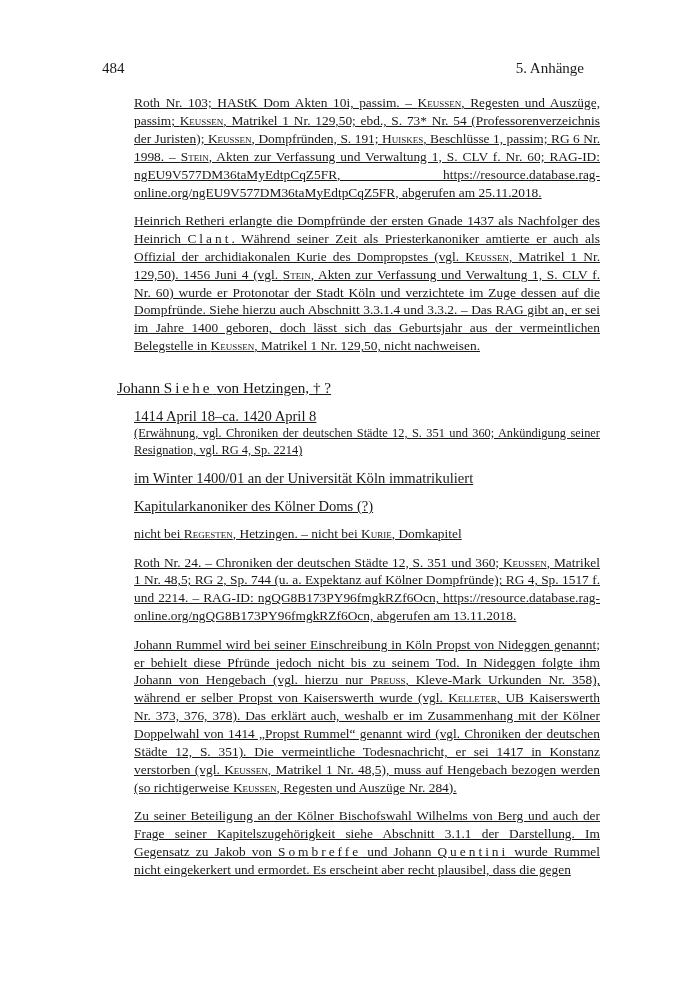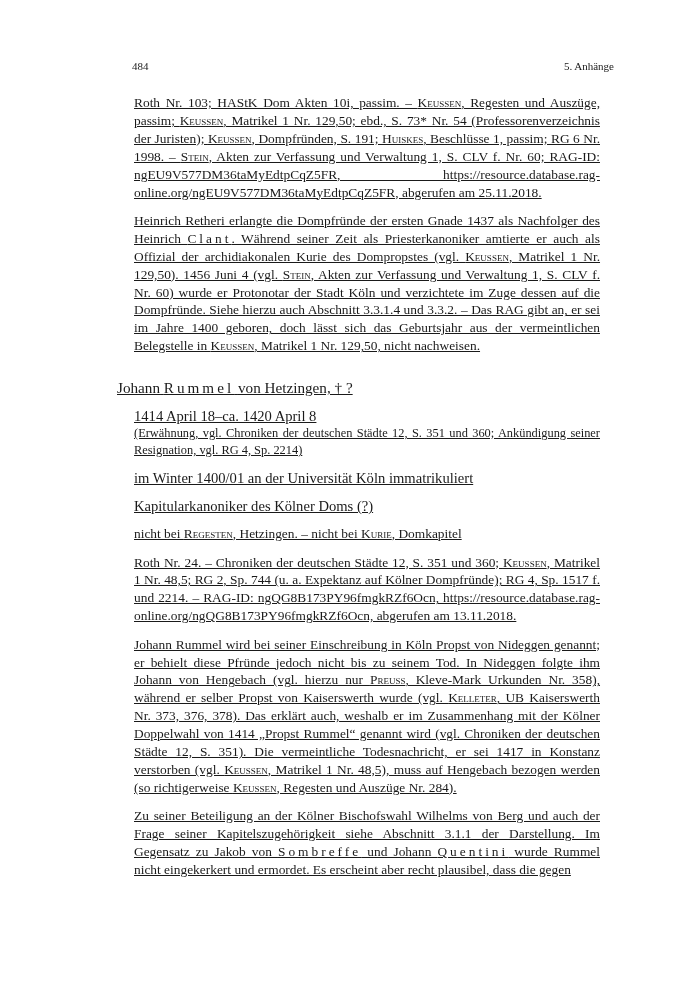--- a/index.html
+++ b/index.html
@@ -1,21 +1,21 @@
 <!DOCTYPE html>
 <html><head>
 <meta charset="utf-8">
 <style>
   html, body { margin: 0; padding: 0; background: #ffffff; }
   body {
     width: 700px; height: 988px; position: relative; overflow: hidden;
     font-family: "Liberation Serif", "DejaVu Serif", serif;
     color: #1a1a1a;
   }
-  .page-header { position: absolute; top: 60px; left: 132px; width: 482px; height: 20px; font-size: 11px; }
+  .page-header { position: absolute; top: 60px; left: 102px; width: 482px; height: 20px; font-size: 15px; }
   .page-number { position: absolute; left: 0; top: 0; }
   .running-head { position: absolute; left: 0; right: 0; text-align: right; top: 0; }
   .body { position: absolute; top: 94px; left: 134px; width: 466px; font-size: 13.4px; line-height: 17.9px; text-align: justify; text-decoration: underline; }
   p { margin: 0 0 10.5px 0; hyphens: manual; }
   .sc { font-variant: small-caps; }
   .sp { letter-spacing: 3px; }
   .entry-head { margin: 24px 0 10px -17px; font-size: 15.2px; }
   .fact { font-size: 14.6px; line-height: 18px; margin-bottom: 10px; }
   .fact-note { font-size: 12.4px; line-height: 17px; display:block; }
 </style>
@@ -28,21 +28,21 @@
 </div>
 
 <div class="body">
 
   <p><span>Roth Nr. 103; HAStK Dom Akten 10i, passim. – </span><span class="sc">Keussen</span><span>, Regesten und Auszüge, passim; </span><span class="sc">Keussen</span><span>, Matrikel 1 Nr. 129,50; ebd., S. 73* Nr. 54 (Professorenverzeichnis der Juristen); </span><span class="sc">Keussen</span><span>, Dompfründen, S. 191; </span><span class="sc">Huiskes</span><span>, Beschlüsse 1, passim; RG 6 Nr. 1998. – </span><span class="sc">Stein</span><span>, Akten zur Verfassung und Verwaltung 1, S. CLV f. Nr. 60; RAG-ID: ngEU9V577DM36taMyEdtpCqZ5FR, https://resource.database.rag-online.org/ngEU9V577DM36taMyEdtpCqZ5FR, abgerufen am 25.11.2018.</span></p>
 
   <p><span>Heinrich Retheri erlangte die Dompfründe der ersten Gnade 1437 als Nachfolger des Heinrich </span><span class="sp">Clant</span><span>. Während seiner Zeit als Priesterkanoniker amtierte er auch als Offizial der archidiakonalen Kurie des Dompropstes (vgl. </span><span class="sc">Keussen</span><span>, Matrikel 1 Nr. 129,50). 1456 Juni 4 (vgl. </span><span class="sc">Stein</span><span>, Akten zur Verfassung und Verwaltung 1, S. CLV f. Nr. 60) wurde er Protonotar der Stadt Köln und verzichtete im Zuge dessen auf die Dompfründe. Siehe hierzu auch Abschnitt 3.3.1.4 und 3.3.2. – Das RAG gibt an, er sei im Jahre 1400 geboren, doch lässt sich das Geburtsjahr aus der vermeintlichen Belegstelle in </span><span class="sc">Keussen</span><span>, Matrikel 1 Nr. 129,50, nicht nachweisen.</span></p>
 
   <div class="entry-head">
     <span>Johann</span>
-    <span class="sp">Rummel</span>
+    <span class="sp">Siehe</span>
     <span>von Hetzingen, † ?</span>
   </div>
 
   <div class="fact">
     <span>1414 April 18–ca. 1420 April 8</span>
     <span class="fact-note">(Erwähnung, vgl. Chroniken der deutschen Städte 12, S. 351 und 360; Ankündigung seiner Resignation, vgl. RG 4, Sp. 2214)</span>
   </div>
 
   <div class="fact">im Winter 1400/01 an der Universität Köln immatrikuliert</div>
 

